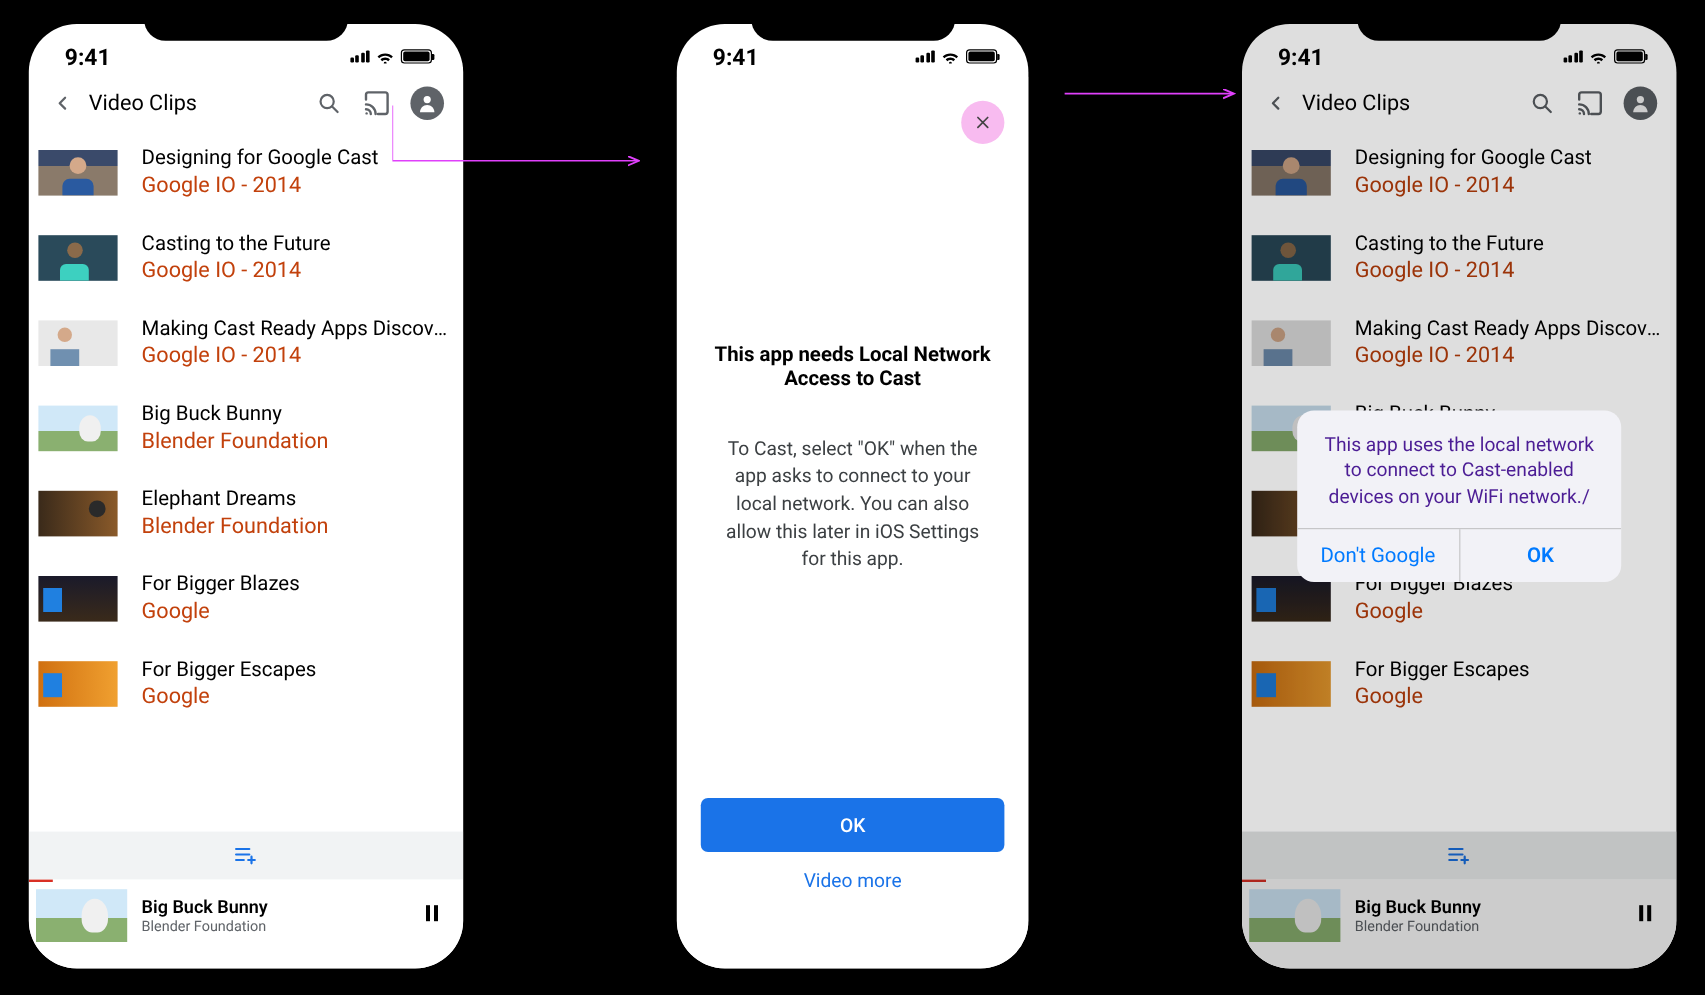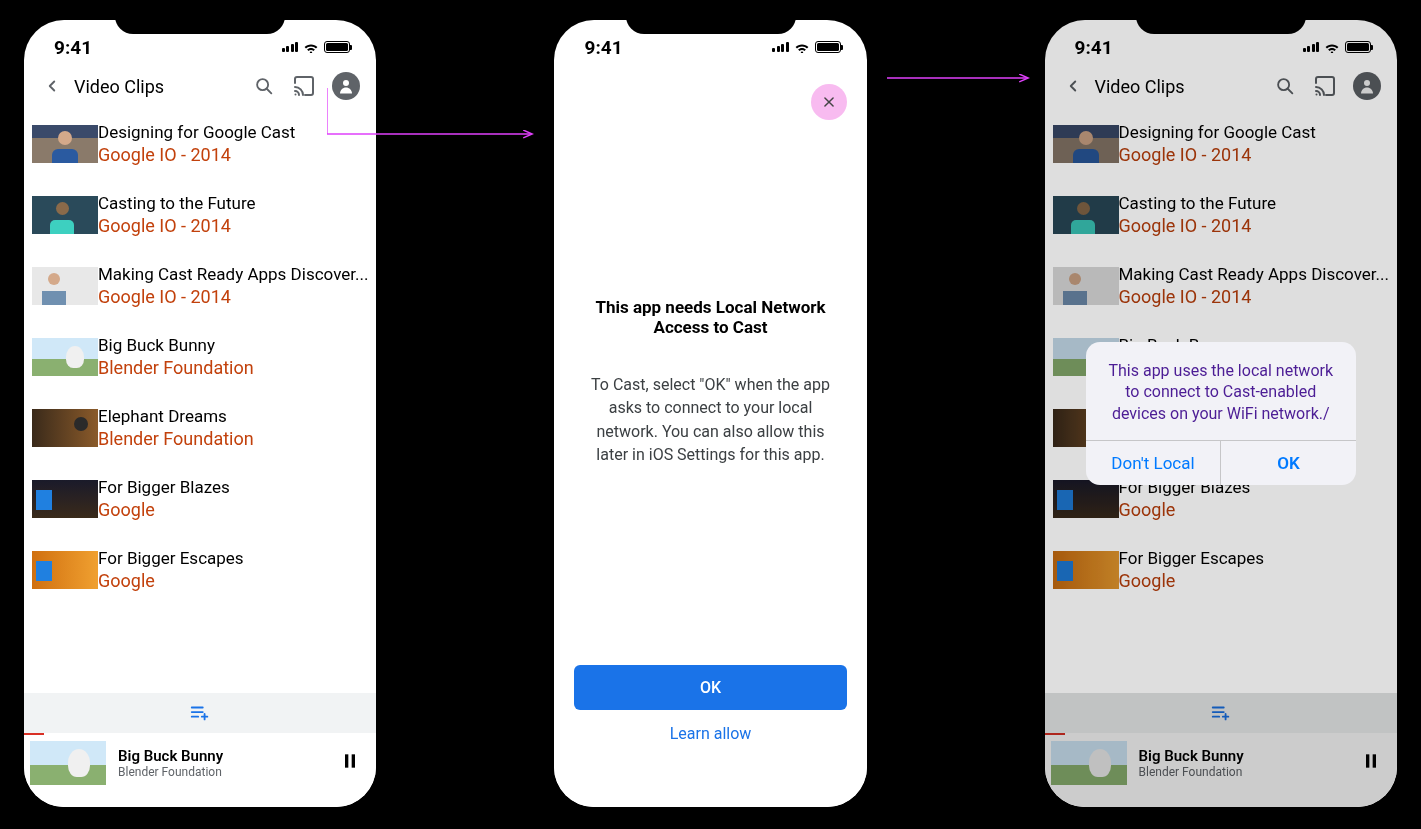--- a/index.html
+++ b/index.html
@@ -18,21 +18,21 @@
 .battery::after{content:"";position:absolute;right:-3px;top:3px;width:2px;height:5px;background:#000;border-radius:0 1px 1px 0}
 .battery-fill{position:absolute;inset:1px;background:#000;border-radius:1.5px}
 .navbar{display:flex;align-items:center;padding:8px 16px;gap:10px}
 .nav-title{font-size:18px;font-weight:400;flex:1}
 .nav-icons{display:flex;gap:16px;align-items:center}
 .nav-icon{width:24px;height:24px;display:flex;align-items:center;justify-content:center}
 .account-icon{width:28px;height:28px;background:#5f6368;border-radius:50%;display:flex;align-items:center;justify-content:center}
 .cast-highlight{position:relative}
 .cast-highlight::before{content:"";position:absolute;width:44px;height:44px;background:#f8bbf0;border-radius:50%;top:50%;left:50%;transform:translate(-50%,-50%);z-index:-1}
 .list{flex:1;overflow:hidden}
-.item{display:flex;gap:0;padding:14px 8px;align-items:center}
+.item{display:flex;gap:20px;padding:14px 8px;align-items:center}
 .thumb{width:66px;height:38px;background:#ddd;flex-shrink:0;position:relative;overflow:hidden}
 .th-0{background:linear-gradient(#3a4a6a 35%,#8a7a6a 35%)}
 .th-0::after{content:"";position:absolute;left:26px;top:6px;width:14px;height:14px;background:#d4a98a;border-radius:50%}.th-0::before{content:"";position:absolute;left:20px;bottom:0;width:26px;height:14px;background:#2a5aa0;border-radius:6px 6px 0 0}
 .th-1{background:#2a4a5a}
 .th-1::after{content:"";position:absolute;left:24px;top:6px;width:13px;height:13px;background:#8a6a4a;border-radius:50%}.th-1::before{content:"";position:absolute;left:18px;bottom:0;width:24px;height:14px;background:#3dd0c0;border-radius:5px 5px 0 0}
 .th-2{background:#e8e8e8}
 .th-2::after{content:"";position:absolute;left:16px;top:6px;width:12px;height:12px;background:#d4a98a;border-radius:50%}.th-2::before{content:"";position:absolute;left:10px;bottom:0;width:24px;height:14px;background:#7090b0}
 .th-3{background:linear-gradient(#d0e8f8 55%,#8ab070 55%)}
 .th-3::after{content:"";position:absolute;left:34px;top:8px;width:18px;height:22px;background:#f0f0f0;border-radius:50% 50% 40% 40%}
 .th-4{background:linear-gradient(90deg,#3a2a1a,#8a5a2a)}
@@ -237,21 +237,21 @@
             <svg width="14" height="14" viewBox="0 0 24 24">
               <path d="M5 5l14 14M19 5L5 19" stroke="#444" stroke-width="2.5" stroke-linecap="round"></path>
             </svg>
           </div>
         </div>
       <div class="inter-body">
         <div class="inter-title">This app needs Local Network Access to Cast</div>
         <div class="inter-p">To Cast, select "OK" when the app asks to connect to your local network. You can also allow this later in iOS Settings for this app.</div>
       </div>
       <button class="ok-btn">OK</button>
-      <button class="learn-btn">Learn allow</button>
+      <button class="learn-btn">Video more</button>
     </div>
   </div>
   <div class="home-ind"></div>
 </div>
 
 <div class="phone dimmed">
   <div class="notch"></div>
   <div class="screen">
     <div class="status">
       <span>9:41</span>
@@ -364,20 +364,20 @@
             <rect x="6" y="4" width="4" height="16" fill="#000"></rect>
             <rect x="14" y="4" width="4" height="16" fill="#000"></rect>
           </svg></div>
     </div>
     <div class="overlay">
       <div class="alert">
         <div class="alert-head">
           <div class="alert-msg">This app uses the local network to connect to Cast-enabled devices on your WiFi network./</div>
         </div>
         <div class="alert-btns">
-          <button class="alert-btn">Don't Local</button>
+          <button class="alert-btn">Don't Google</button>
           <button class="alert-btn ok">OK</button>
         </div>
       </div>
     </div>
   </div>
   <div class="home-ind"></div>
 </div>
 
 </body></html>

